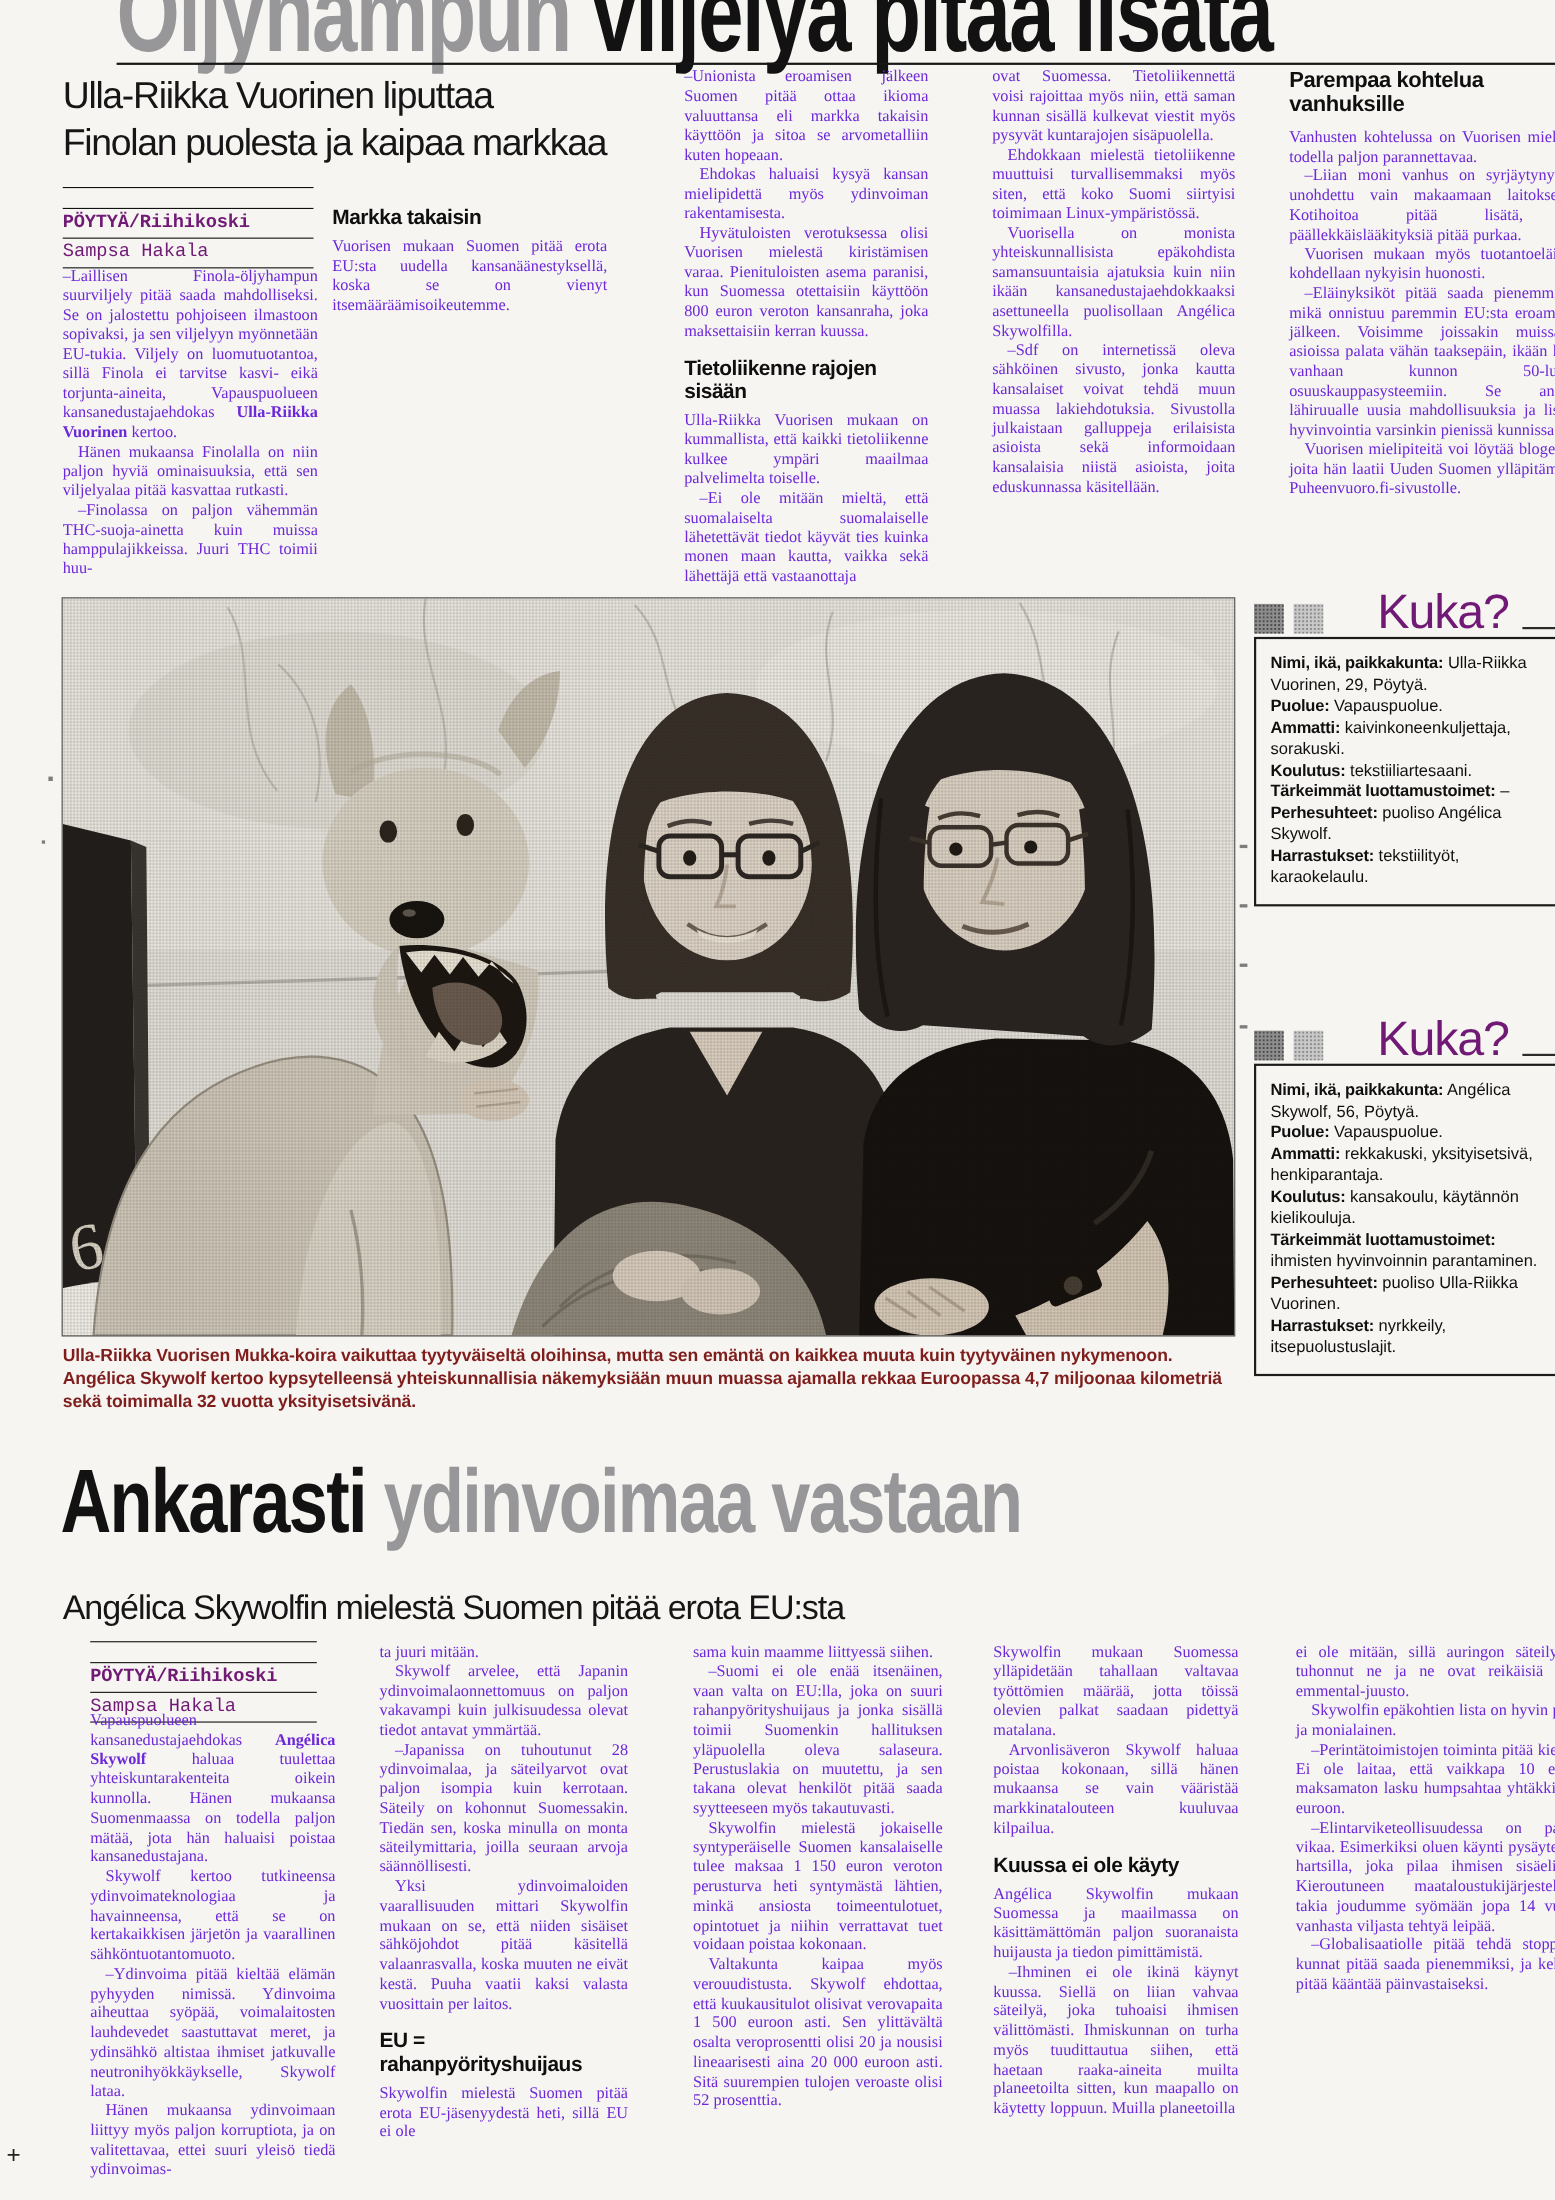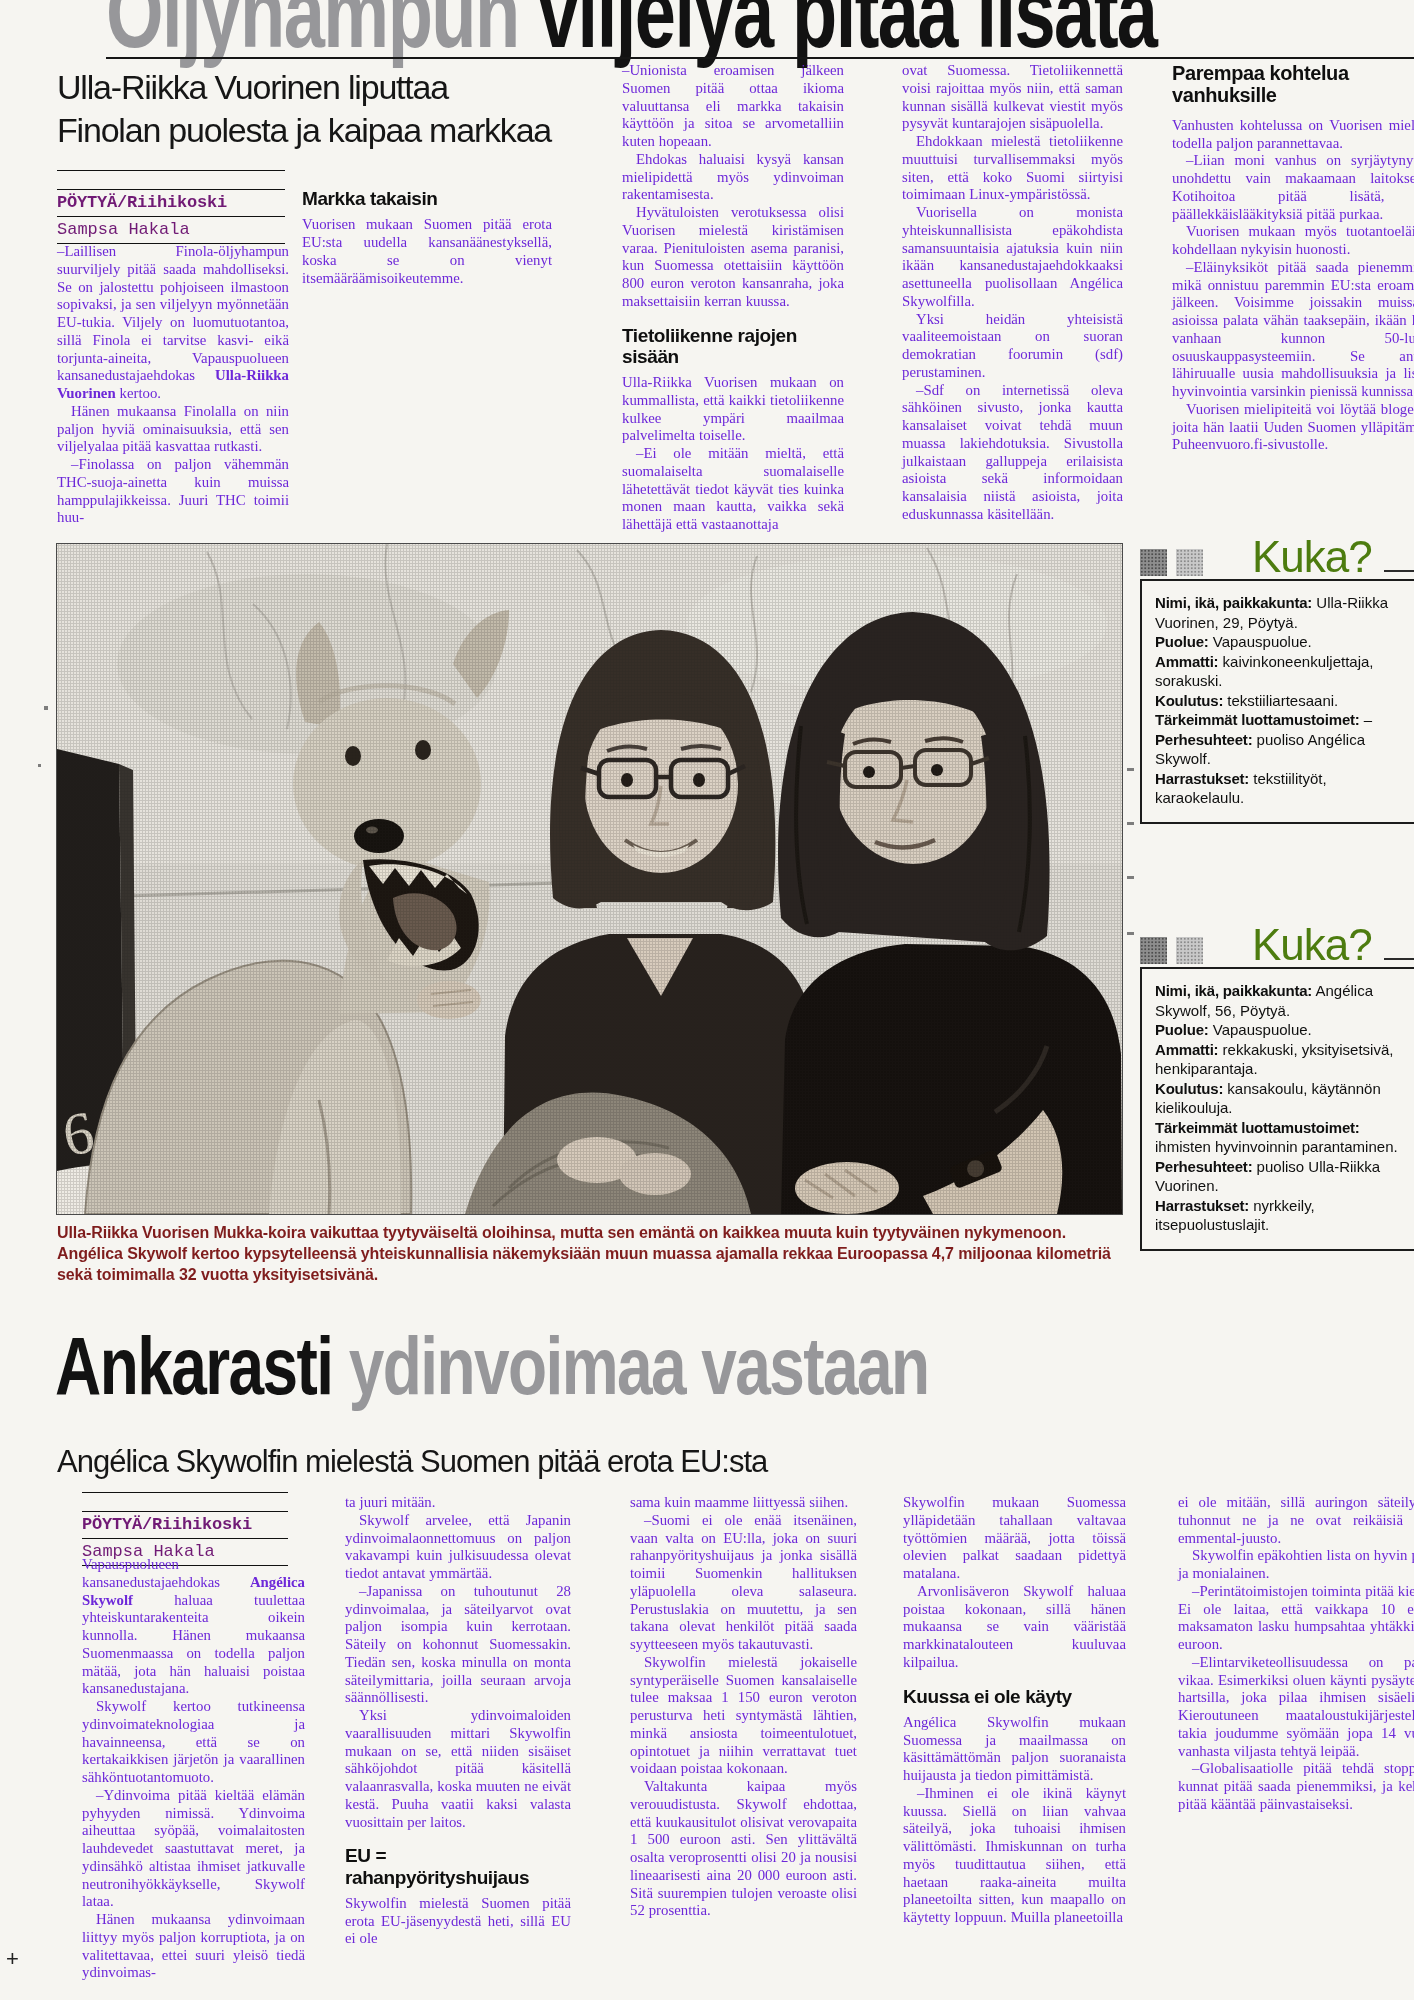--- a/index.html
+++ b/index.html
@@ -61,21 +61,21 @@
            font:700 16px/1.32 "Liberation Sans",sans-serif;letter-spacing:-0.1px;color:#7f1d1d;margin:0;}
 
   
   .kuka{position:absolute;left:1140px;width:280px;font-family:"Liberation Sans",sans-serif;}
   .kuka1{top:532px;}
   .kuka2{top:920px;}
   .kuka-head{display:flex;align-items:flex-end;height:44px;}
   .sq{width:27px;height:27px;margin-right:9px;}
   .sq1{background-color:#8e8e8e;background-image:radial-gradient(#4c4c4c 1.1px, rgba(0,0,0,0) 1.2px);background-size:3.5px 3.5px;}
   .sq2{background-color:#c9c9c9;background-image:radial-gradient(#8a8a8a 1px, rgba(0,0,0,0) 1.1px);background-size:3.5px 3.5px;}
-  .kuka-title{font-size:44px;line-height:0.84;letter-spacing:-1px;color:#4d7c0f;margin:0 0 0 40px;font-weight:400;}
+  .kuka-title{font-size:44px;line-height:0.84;letter-spacing:-1px;color:#701a75;margin:0 0 0 40px;font-weight:400;}
   .kuka-tail{flex:1;height:2px;background:#2b2b2b;margin:0 0 4px 12px;}
   .kuka-box{margin-top:3px;border:2px solid #1c1c1c;padding:12px 13px 14px;
             font-size:15px;line-height:1.3;color:#0f0f0f;}
   .kuka-box .row{margin:0;}
   .kuka-box b{letter-spacing:-0.2px;}
 
   
   .artifact{position:absolute;background:#7d7d7d;}
   .reg-mark{position:absolute;left:6px;top:1946px;font:400 22px "Liberation Sans",sans-serif;color:#222;margin:0;}
 </style>
@@ -114,21 +114,20 @@
     <p>Hyvätuloisten verotuksessa olisi Vuorisen mielestä kiristämisen varaa. Pienituloisten asema paranisi, kun Suomessa otettaisiin käyttöön 800 euron veroton kansanraha, joka maksettaisiin kerran kuussa.</p>
     <h3 class="colhead">Tietoliikenne rajojen sisään</h3>
     <p>Ulla-Riikka Vuorisen mukaan on kummallista, että kaikki tietoliikenne kulkee ympäri maailmaa palvelimelta toiselle.</p>
     <p>–Ei ole mitään mieltä, että suomalaiselta suomalaiselle lähetettävät tiedot käyvät ties kuinka monen maan kautta, vaikka sekä lähettäjä että vastaanottaja</p>
   </div>
 
   <div class="col a1c4">
     <p>ovat Suomessa. Tietoliikennettä voisi rajoittaa myös niin, että saman kunnan sisällä kulkevat viestit myös pysyvät kuntarajojen sisäpuolella.</p>
     <p>Ehdokkaan mielestä tietoliikenne muuttuisi turvallisemmaksi myös siten, että koko Suomi siirtyisi toimimaan Linux-ympäristössä.</p>
     <p>Vuorisella on monista yhteiskunnallisista epäkohdista samansuuntaisia ajatuksia kuin niin ikään kansanedustajaehdokkaaksi asettuneella puolisollaan Angélica Skywolfilla.</p>
-    <p>Yksi heidän yhteisistä vaaliteemoistaan on suoran demokratian foorumin (sdf) perustaminen.</p>
     <p>–Sdf on internetissä oleva sähköinen sivusto, jonka kautta kansalaiset voivat tehdä muun muassa lakiehdotuksia. Sivustolla julkaistaan galluppeja erilaisista asioista sekä informoidaan kansalaisia niistä asioista, joita eduskunnassa käsitellään.</p>
   </div>
 
   <div class="col a1c5">
     <h3 class="colhead first">Parempaa kohtelua vanhuksille</h3>
     <p>Vanhusten kohtelussa on Vuorisen mielestä todella paljon parannettavaa.</p>
     <p>–Liian moni vanhus on syrjäytynyt ja unohdettu vain makaamaan laitoksessa. Kotihoitoa pitää lisätä, ja päällekkäislääkityksiä pitää purkaa.</p>
     <p>Vuorisen mukaan myös tuotantoeläimiä kohdellaan nykyisin huonosti.</p>
     <p>–Eläinyksiköt pitää saada pienemmiksi, mikä onnistuu paremmin EU:sta eroamisen jälkeen. Voisimme joissakin muissakin asioissa palata vähän taaksepäin, ikään kuin vanhaan kunnon 50-luvun osuuskauppasysteemiin. Se antaisi lähiruualle uusia mahdollisuuksia ja lisäisi hyvinvointia varsinkin pienissä kunnissa.</p>
     <p>Vuorisen mielipiteitä voi löytää blogeista, joita hän laatii Uuden Suomen ylläpitämälle Puheenvuoro.fi-sivustolle.</p>

